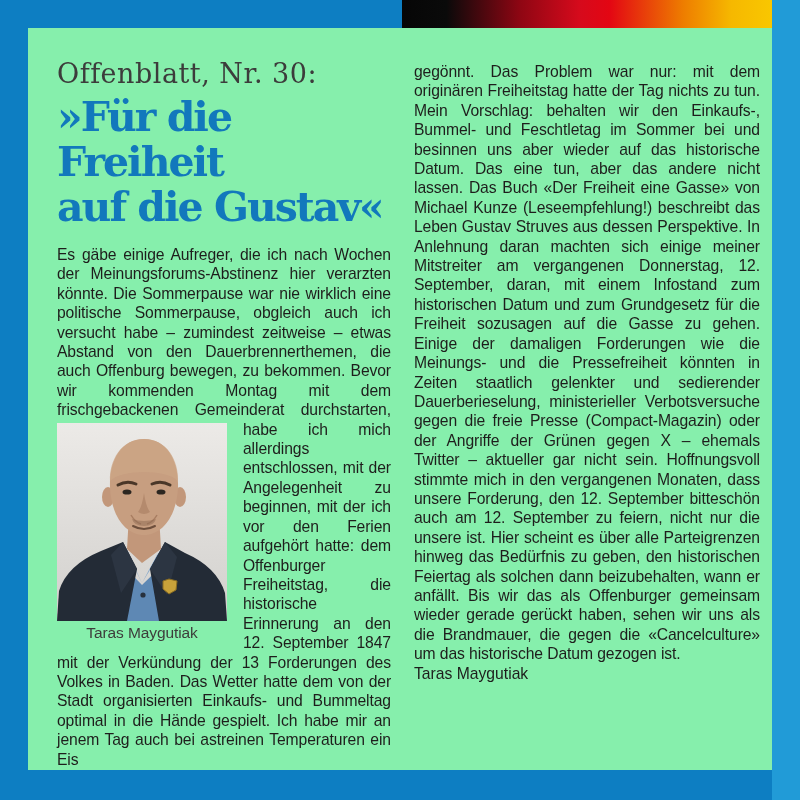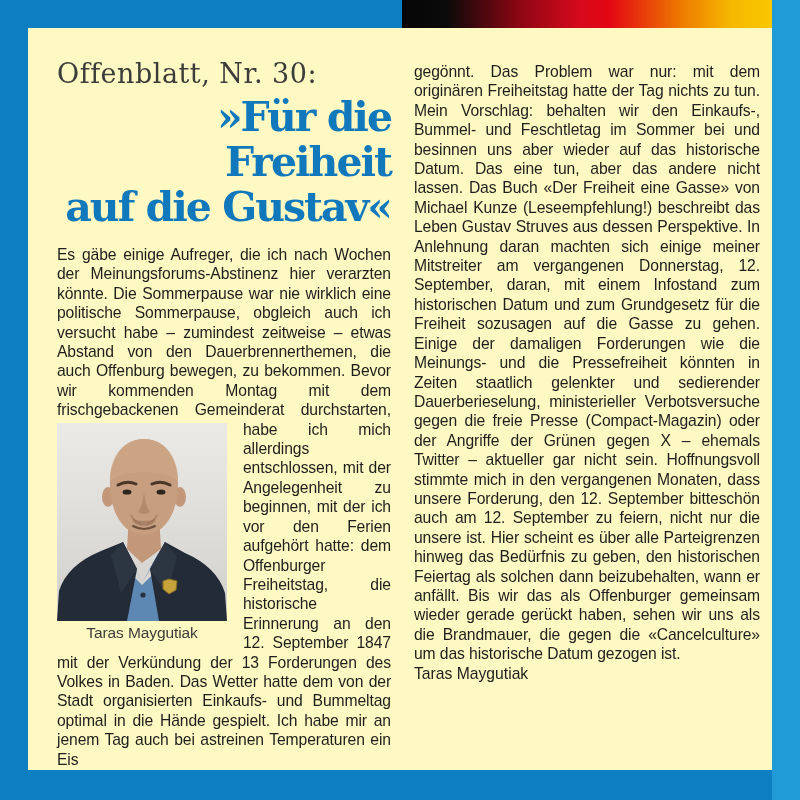--- a/index.html
+++ b/index.html
@@ -12,34 +12,34 @@
   .bar-left{position:absolute;left:0;top:0;width:28px;height:800px;background:#0d7ec2;}
   .bar-top{position:absolute;left:0;top:0;width:402px;height:28px;background:#0d7ec2;}
   .bar-flag{
     position:absolute;left:402px;top:0;width:370px;height:28px;
     background:linear-gradient(90deg,#060606 0%,#0a0a0a 12%,#8f0613 32%,#d60a1c 48%,#e30613 56%,#ee7d00 76%,#f6b800 89%,#f9c700 100%);
   }
   .bar-right{position:absolute;right:0;top:0;width:28px;height:800px;background:#219bd7;}
   .bar-bottom{position:absolute;left:0;top:770px;width:772px;height:30px;background:#0d7ec2;}
 
   
-  .sheet{position:absolute;left:28px;top:28px;width:744px;height:742px;background:#fef9c3;}
+  .sheet{position:absolute;left:28px;top:28px;width:744px;height:742px;background:#86efac;}
 
   .col-left{position:absolute;left:29px;top:30px;width:334px;}
   .col-right{position:absolute;left:386px;top:34px;width:346px;}
 
   .kicker{
     font-family:"DejaVu Serif",serif;
     font-size:27px;line-height:31px;color:#3c3c3b;
     letter-spacing:0.5px;margin:0 0 6px 0;
   }
   .headline{
     font-family:"DejaVu Serif",serif;font-weight:bold;
     font-size:41px;line-height:45px;letter-spacing:-2px;
-    color:#1278bc;text-align:right;margin:0 0 15px 0;
+    color:#1278bc;text-align:left;margin:0 0 15px 0;
   }
   .body-text{
     font-size:15.7px;line-height:19.4px;letter-spacing:-0.1px;
     color:#1e1e1c;text-align:justify;margin:0;
   }
   .figure{
     display:block;float:left;width:170px;
     margin:3px 16px 4px 0;
   }
   .figure svg{display:block;}

